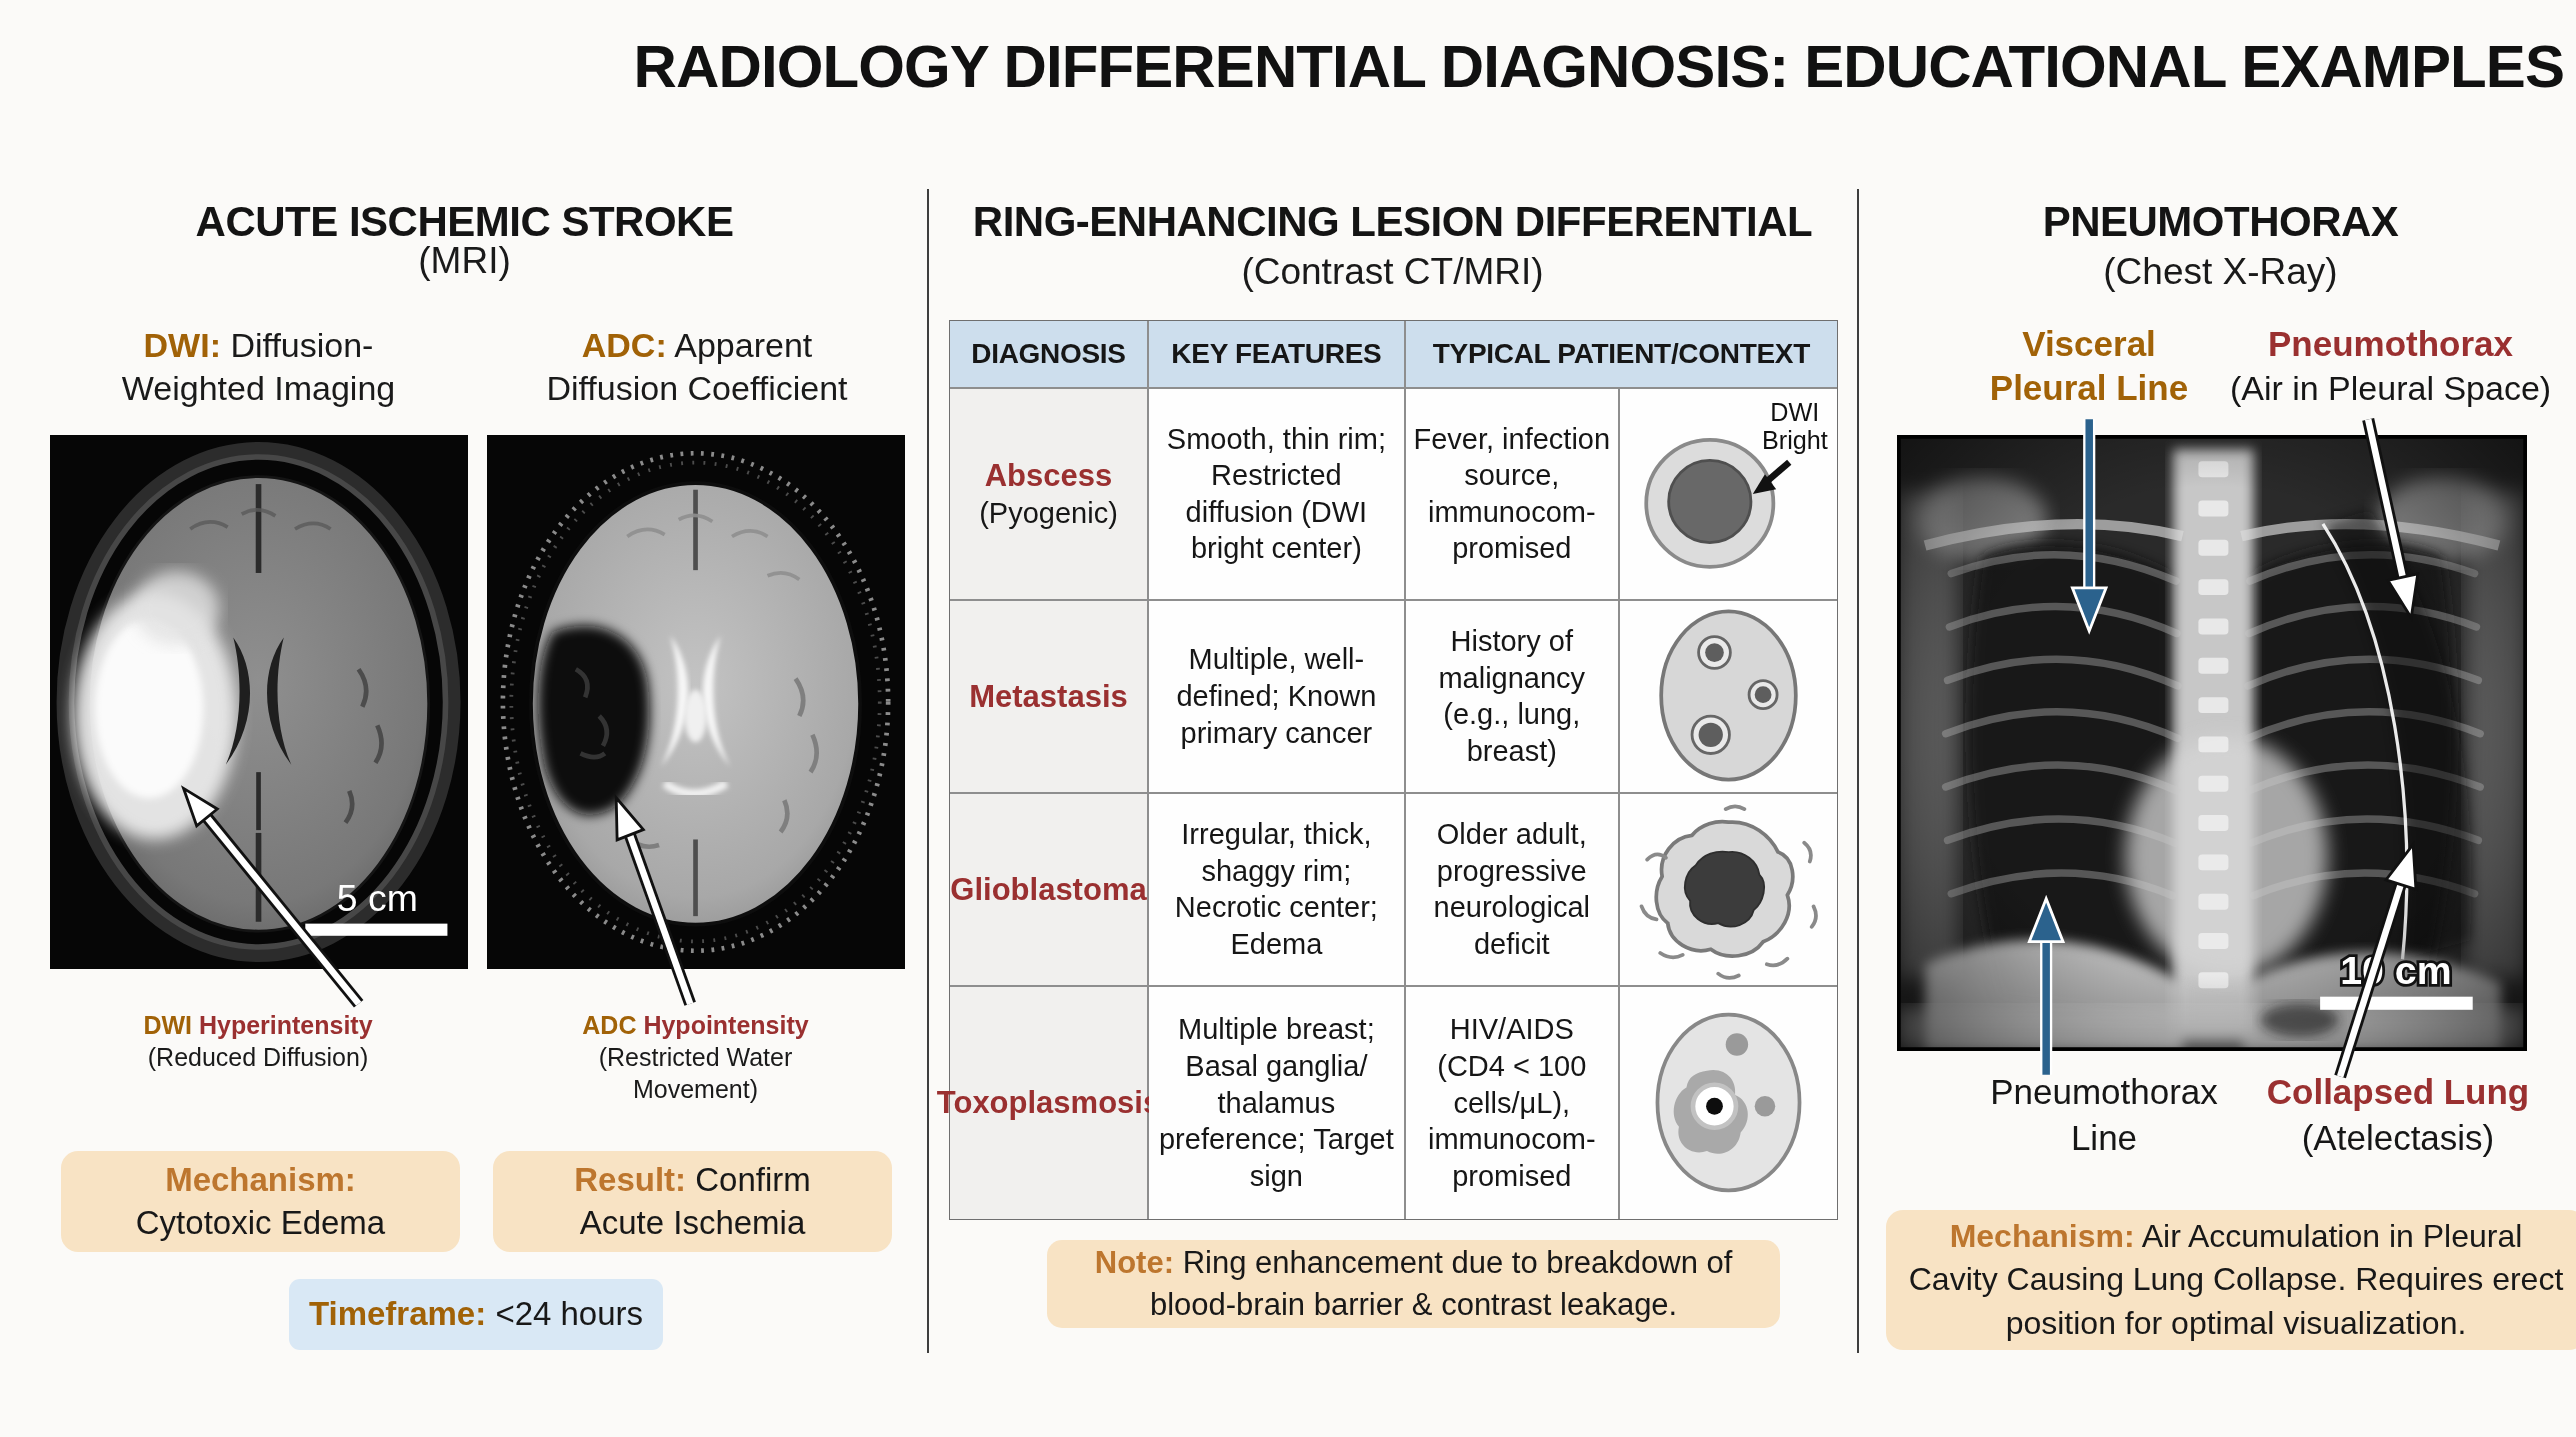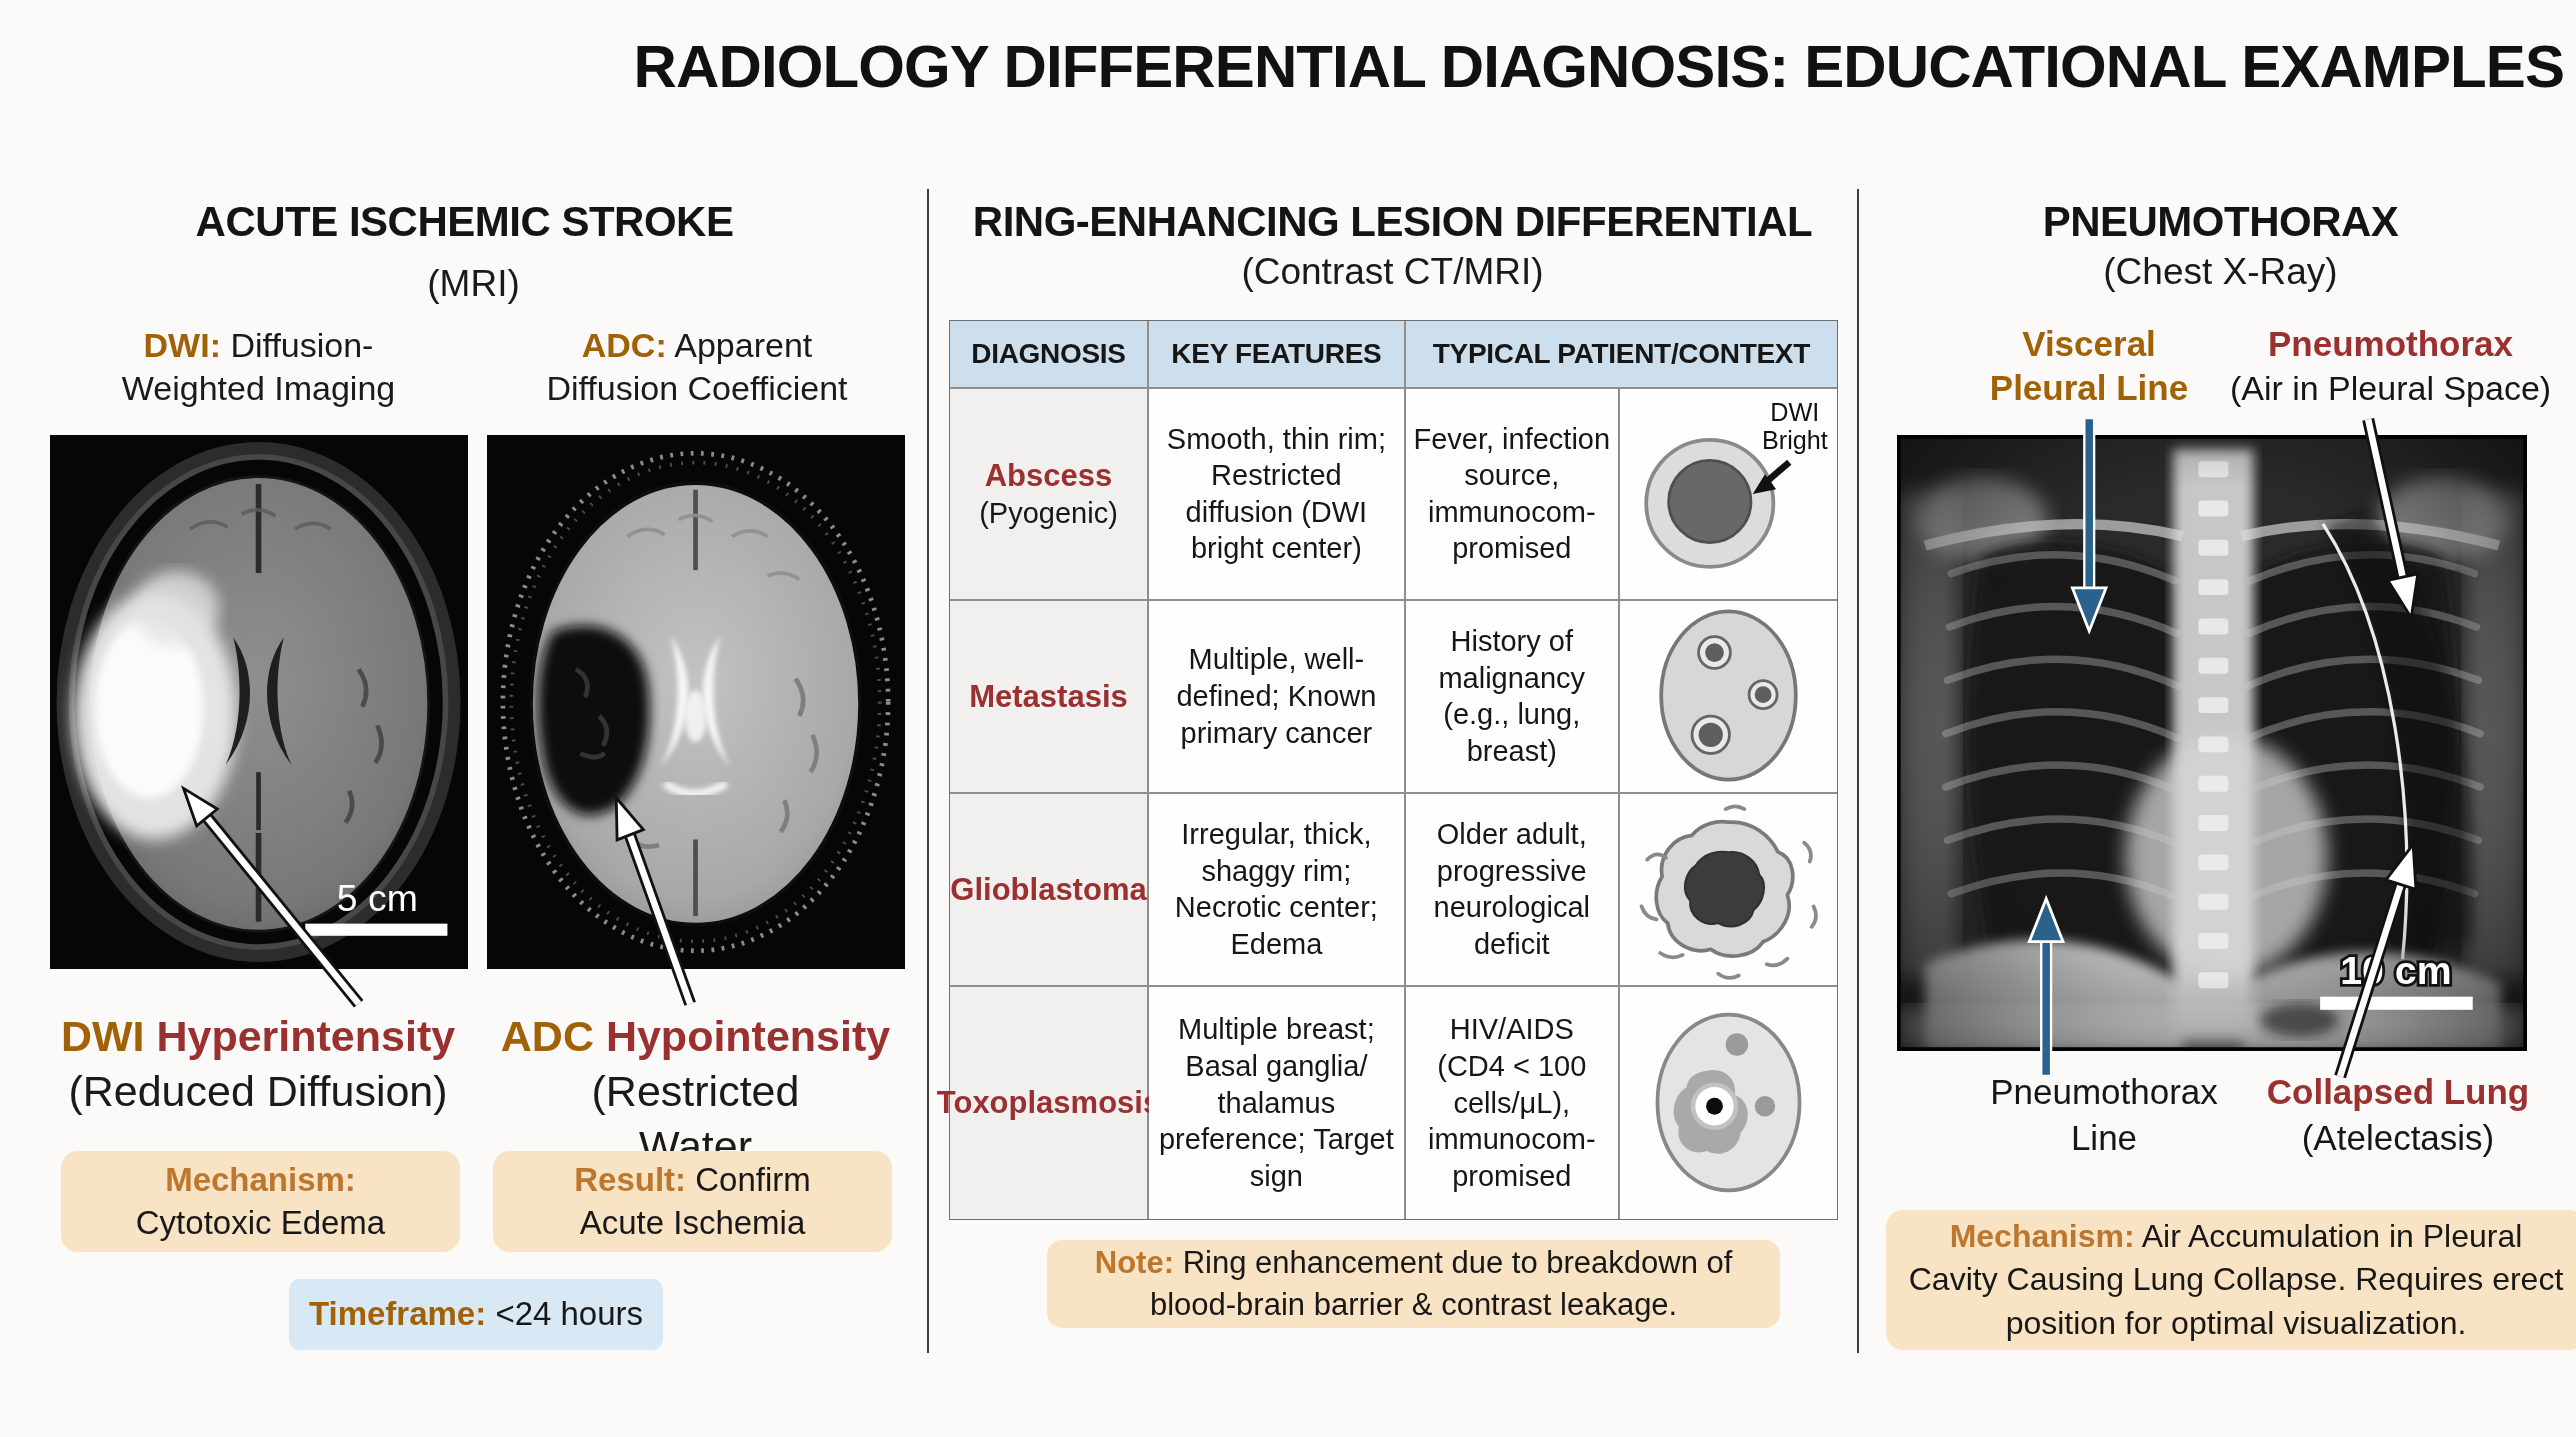--- a/index.html
+++ b/index.html
@@ -9,21 +9,21 @@
   .ctr{text-align:center;}
   .title{left:0;top:32px;width:2564px;font-size:60px;font-weight:800;letter-spacing:-0.9px;text-align:right;color:#111;}
   .h2{font-size:42px;font-weight:800;letter-spacing:-0.5px;text-align:center;color:#141414;}
   .hsub{font-size:37px;font-weight:400;text-align:center;color:#1a1a1a;}
   .divider{width:1.9px;background:#3e3e3e;top:189px;height:1164px;}
   .blue{color:#a16207;}
   .red{color:#9a3030;}
   .orange{color:#bd762e;}
   .b{font-weight:700;}
   .modality-label{font-size:34px;line-height:1.25;text-align:center;color:#1a1a1a;}
-  .finding{font-size:43px;line-height:1.28;text-align:center;}
+  .finding{font-size:25px;line-height:1.28;text-align:center;}
   .finding .sub{font-weight:400;color:#1a1a1a;}
   .imgbox{background:#060606;overflow:hidden;}
   .softbox{border-radius:17px;display:flex;flex-direction:column;align-items:center;justify-content:center;
            font-size:33px;line-height:1.3;text-align:center;color:#181818;}
   .peach{background:#f8e3c4;}
   .lblue{background:#d9e8f5;}
   .note-box{border-radius:15px;background:#f8e3c4;display:flex;align-items:center;justify-content:center;
             font-size:31px;line-height:1.35;text-align:center;padding:0 20.6px;color:#181818;}
   .mech-right{border-radius:17px;background:#f8e3c4;display:flex;align-items:center;justify-content:center;
               font-size:32px;line-height:1.35;text-align:center;padding:0 22.5px;color:#181818;}
@@ -43,21 +43,21 @@
 <body>
 
 <div class="canvas">
 
   <div class="abs title">RADIOLOGY DIFFERENTIAL DIAGNOSIS: EDUCATIONAL EXAMPLES</div>
 
   <div class="abs divider" style="left:927px;"></div>
   <div class="abs divider" style="left:1857px;"></div>
 
   <div class="abs h2" style="left:0;top:198px;width:929px;">ACUTE ISCHEMIC STROKE</div>
-  <div class="abs hsub" style="left:0;top:263px;width:929px;margin-left:9px;">(MRI)</div>
+  <div class="abs hsub" style="left:0;top:240px;width:929px;">(MRI)</div>
 
   <div class="abs modality-label" style="left:34px;top:324px;width:449px;">
     <span class="blue b">DWI:</span>
     <span>Diffusion-</span><br>
     <span>Weighted Imaging</span>
   </div>
   <div class="abs modality-label" style="left:477px;top:324px;width:440px;">
     <span class="blue b">ADC:</span>
     <span>Apparent</span><br>
     <span>Diffusion Coefficient</span>

